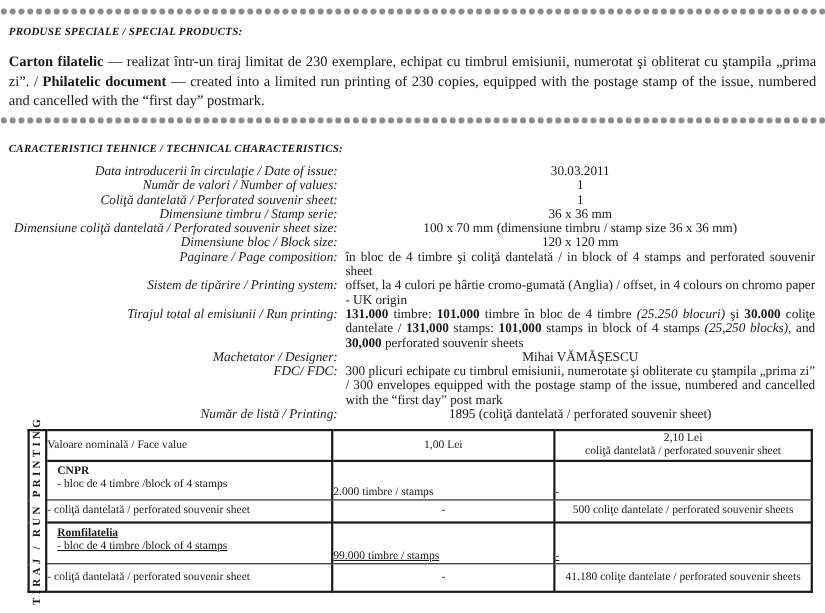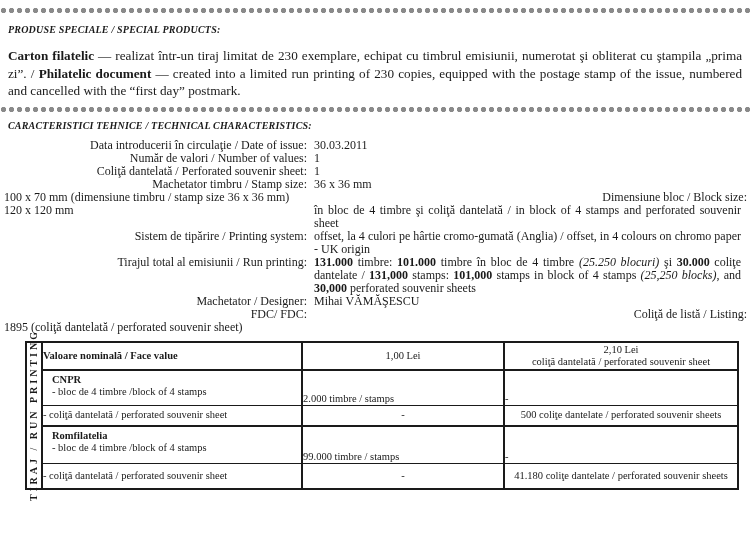--- a/index.html
+++ b/index.html
@@ -19,73 +19,74 @@
   .dots.first { margin-top: 7px; }
   .dots.second { margin-top: 6px; }
   h1 {
     margin: 7px 8px 0 8px;
     font-size: 10px;
     line-height: 18px;
     font-weight: bold;
     font-style: italic;
     letter-spacing: 0.2px;
   }
-  h1.second { margin-top: 4px; }
+  h1.second { margin-top: 14px; }
   .intro {
     margin: 8px 8px 0 8px;
     font-size: 13.2px;
     line-height: 17.5px;
     text-align: justify;
   }
   .chars {
     margin-top: 4px;
     display: grid;
     grid-template-columns: 310px 1fr;
     font-size: 12px;
     line-height: 13px;
   }
   .chars .lbl {
     text-align: right;
     padding-right: 3px;
     white-space: nowrap;
+    font-style: italic;
   }
   .chars .val {
     padding-left: 4px;
     padding-right: 9px;
     text-align: justify;
   }
-  .chars .val.plain { text-align: left; }
+  .chars .val.plain { text-align: center; }
   
   table.runtbl {
     margin: 7px 0 0 25px;
     width: 712px;
     table-layout: fixed;
     border-collapse: collapse;
     border: 2px solid #1a1a1a;
     font-size: 10.5px;
     line-height: 12px;
   }
   table.runtbl td { border: 2px solid #1a1a1a; padding: 0; }
   tr.hdr { height: 28px; }
   tr.main1 { height: 36px; }
   tr.sub1 { height: 20px; }
-  tr.main2 { height: 38px; }
+  tr.main2 { height: 38px; text-decoration: underline; }
   tr.sub2 { height: 25px; }
   tr.sub td { border-top-width: 1px; }
   tr.main td { border-bottom-width: 1px; }
   td.vcell { position: relative; }
   .vtext {
     position: absolute; left: 50%; top: 50%;
     transform: translate(-50%, -50%) rotate(-90deg);
     white-space: nowrap;
     font-weight: bold;
     font-size: 10px;
     letter-spacing: 3px;
   }
-  td.hlabel { vertical-align: middle; padding-left: 9px; font-weight: bold; }
+  td.hlabel { vertical-align: middle; padding-left: 9px; }
   td.hval { vertical-align: middle; text-align: center; }
   td.namecell { vertical-align: top; }
   .namecell .inner {
     height: 100%;
     box-sizing: border-box;
     display: flex; flex-direction: column;
     justify-content: center;
     padding: 3px 6px 5px 9px;
   }
   .secname { font-weight: bold; }
@@ -109,42 +110,45 @@
 <div class="chars">
   <div class="lbl">Data introducerii în circulaţie / Date of issue:</div>
   <div class="val plain">30.03.2011</div>
 
   <div class="lbl">Număr de valori / Number of values:</div>
   <div class="val plain">1</div>
 
   <div class="lbl">Coliţă dantelată / Perforated souvenir sheet:</div>
   <div class="val plain">1</div>
 
-  <div class="lbl">Machetator timbru / Stamp size:</div>
+  <div class="lbl">Dimensiune timbru / Stamp serie:</div>
   <div class="val plain">36 x 36 mm</div>
 
+  <div class="lbl">Dimensiune coliţă dantelată / Perforated souvenir sheet size:</div>
   <div class="val plain">100 x 70 mm (dimensiune timbru / stamp size 36 x 36 mm)</div>
 
   <div class="lbl">Dimensiune bloc / Block size:</div>
   <div class="val plain">120 x 120 mm</div>
 
+  <div class="lbl">Paginare / Page composition:</div>
   <div class="val">în bloc de 4 timbre şi coliţă dantelată / in block of 4 stamps and perforated souvenir sheet</div>
 
   <div class="lbl">Sistem de tipărire / Printing system:</div>
   <div class="val">offset, la 4 culori pe hârtie cromo-gumată (Anglia) / offset, in 4 colours on chromo paper - UK origin</div>
 
   <div class="lbl">Tirajul total al emisiunii / Run printing:</div>
   <div class="val"><span style="font-weight: bold;">131.000</span><span> timbre: </span><span style="font-weight: bold;">101.000</span><span> timbre în bloc de 4 timbre </span><span style="font-style: italic;">(25.250 blocuri)</span><span> şi </span><span style="font-weight: bold;">30.000</span><span> coliţe dantelate / </span><span style="font-weight: bold;">131,000</span><span> stamps: </span><span style="font-weight: bold;">101,000</span><span> stamps in block of 4 stamps </span><span style="font-style: italic;">(25,250 blocks)</span><span>, and </span><span style="font-weight: bold;">30,000</span><span> perforated souvenir sheets</span></div>
 
   <div class="lbl">Machetator / Designer:</div>
   <div class="val plain">Mihai VĂMĂŞESCU</div>
 
   <div class="lbl">FDC/ FDC:</div>
-
-  <div class="lbl">Coliţă de listă / Listing:</div>
+  <div class="val">300 plicuri echipate cu timbrul emisiunii, numerotate şi obliterate cu ştampila „prima zi” / 300 envelopes equipped with the postage stamp of the issue, numbered and cancelled with the “first day” post mark</div>
+
+  <div class="lbl">Număr de listă / Printing:</div>
   <div class="val plain">
       <div>1895 (coliţă dantelată / perforated souvenir sheet)</div>
     </div>
 </div>
 
 <table class="runtbl">
   <colgroup>
     <col style="width:16px">
       <col style="width:260px">
       <col style="width:202px">

